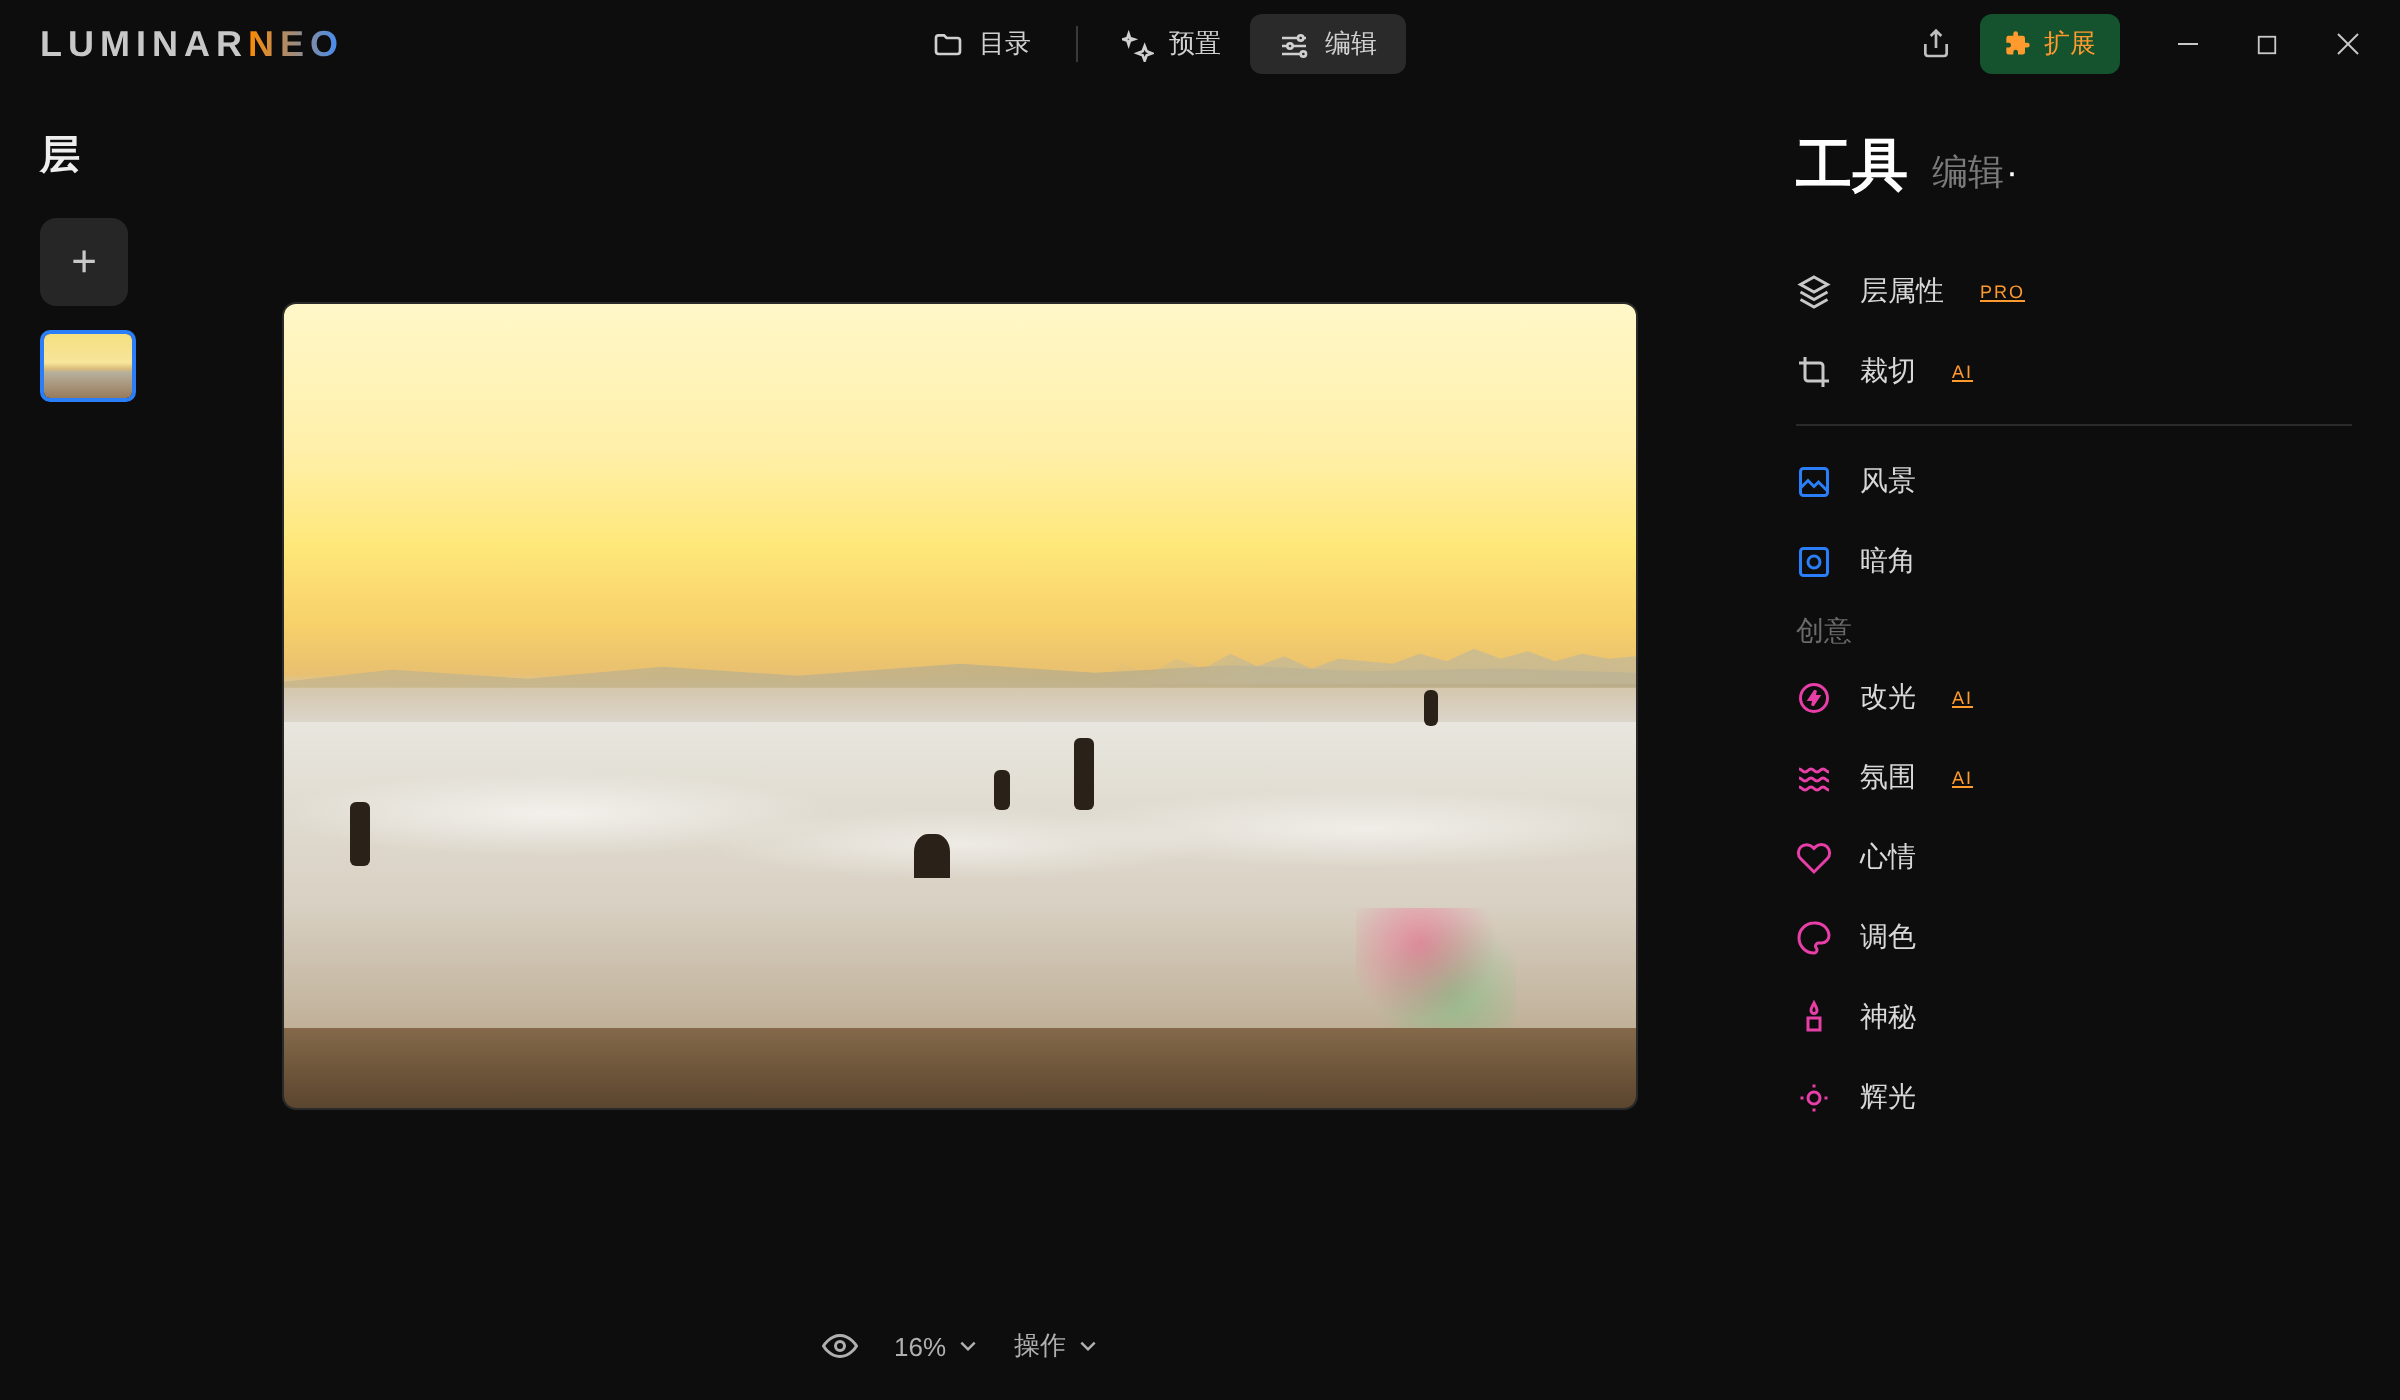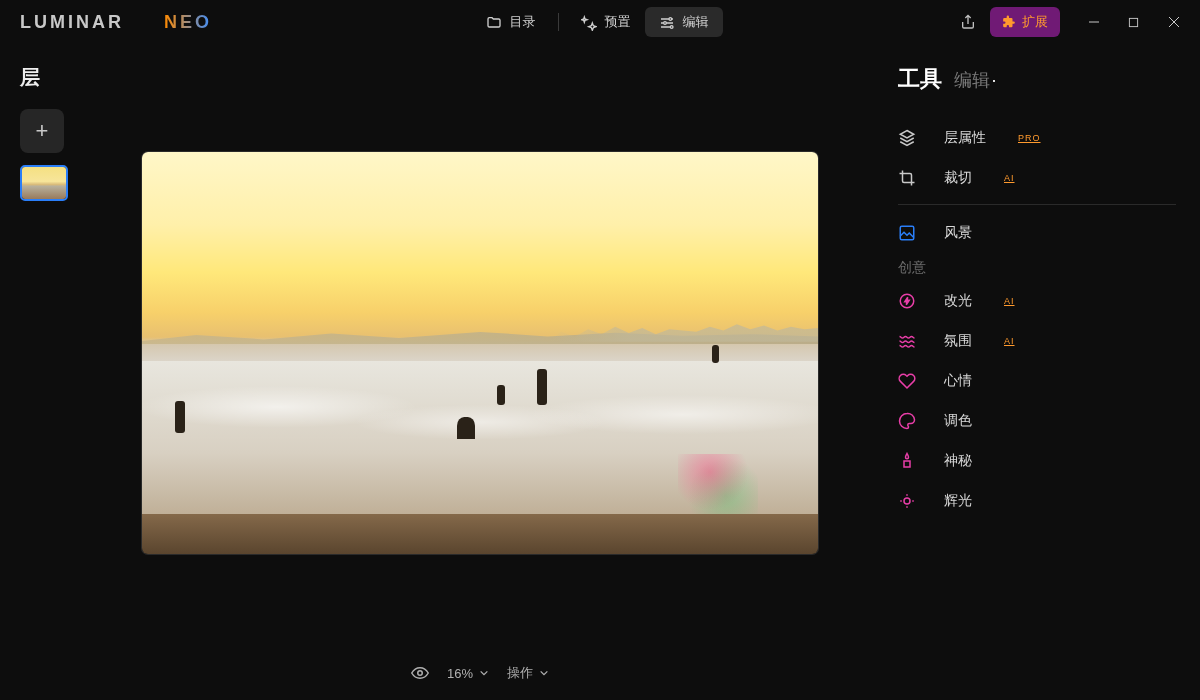--- a/index.html
+++ b/index.html
@@ -15,37 +15,37 @@
   
   .titlebar {
     display: flex; align-items: center; justify-content: space-between;
     height: 44px; padding: 0 8px 0 20px;
   }
   .logo { display: flex; align-items: center; gap: 0; font-weight: 600; letter-spacing: 3px; font-size: 18px; }
   .logo .lum { color: #c8c8c8; }
   .logo .neo {
     background: linear-gradient(90deg, #ff8a00, #3a8dff);
     -webkit-background-clip: text; background-clip: text;
-    -webkit-text-fill-color: transparent; color: transparent; margin-left: 40px;
+    -webkit-text-fill-color: transparent; color: transparent;
   }
 
   .topnav { display: flex; align-items: center; gap: 0; margin-left: 30px;}
   .topnav-item {
     display: flex; align-items: flex-end; gap: 8px;
     padding: 6px 14px; border-radius: 6px;
     font-size: 13px; color: #d0d0d0; cursor: pointer;
   }
   .topnav-item.active { background: #2a2a2a; }
   .topnav-sep { width: 1px; height: 18px; background: #3a3a3a; margin: 0 8px; }
 
   .titlebar-right { display: flex; align-items: center; gap: 6px; }
   .share-btn { padding: 6px 8px; color: #c0c0c0; cursor: pointer; }
   .ext-btn {
     display: flex; align-items: center; gap: 6px;
-    background: #701a75; border-radius: 6px; padding: 6px 12px;
+    background: #14532d; border-radius: 6px; padding: 6px 12px;
     color: #ff9a2e; font-size: 13px; cursor: pointer;
   }
   .winctrl { display: flex; align-items: center; gap: 4px; margin-left: 10px; }
   .winctrl-btn {
     width: 36px; height: 28px; display: flex; align-items: center; justify-content: center;
     color: #c8c8c8; cursor: pointer;
   }
 
   
   .main { display: flex; height: calc(100% - 44px); }
@@ -120,26 +120,26 @@
     display: flex; align-items: center; justify-content: center; gap: 18px;
     font-size: 13px; color: #b0b0b0;
   }
   .eye-btn, .zoom-val, .ops-dd { display: flex; align-items: center; gap: 6px; cursor: pointer; }
 
   
   .right { width: 330px; padding: 20px 24px 0 28px; border-left: 0; overflow-y: auto; }
   .right::-webkit-scrollbar { width: 6px; }
   .right::-webkit-scrollbar-thumb { background: #2a2a2a; border-radius: 3px; }
   .right-tabs { display: flex; align-items: baseline; gap: 12px; margin-bottom: 24px; }
-  .rt-main { font-size: 22px; font-weight: 700; color: #fff; }
+  .rt-main { font-size: 28px; font-weight: 700; color: #fff; }
   .rt-sub { font-size: 18px; color: #7a7a7a; position: relative; cursor: pointer;}
   .rt-dot { color: #fff; margin-left: 1px; }
 
   .tool-row {
-    display: flex; align-items: center; gap: 28px;
+    display: flex; align-items: center; gap: 14px;
     padding: 11px 0; cursor: pointer; position: relative;
   }
   .tool-icon { width: 18px; height: 18px; display: flex; align-items: center; justify-content: center; color: #c8c8c8; }
   .tool-label { font-size: 14px; color: #d8d8d8; }
   .tool-tag { font-size: 9px; margin-left: 4px; letter-spacing: 1px; text-decoration: underline;}
   .tag-pro { color: #ff9a2e; }
   .tag-ai { color: #ff9a2e; }
 
   .tool-sep { height: 1px; background: #2a2a2a; margin: 6px 0 8px 0; }
   .tool-icon.blue { color: #2a7ef8; }
@@ -315,20 +315,29 @@
     <div class="tool-row">
       <span class="tool-icon blue">
         <svg width="18" height="18" viewBox="0 0 24 24" fill="none" stroke="currentColor" stroke-width="2">
             <rect x="3" y="3" width="18" height="18" rx="2"></rect>
             <path d="M3 16l5-5 4 4 3-3 6 6"></path>
           </svg>
       </span>
       <span class="tool-label">风景</span>
     </div>
 
+    <div class="tool-row">
+      <span class="tool-icon blue">
+        <svg width="18" height="18" viewBox="0 0 24 24" fill="none" stroke="currentColor" stroke-width="2">
+            <rect x="3" y="3" width="18" height="18" rx="2"></rect>
+            <circle cx="12" cy="12" r="4"></circle>
+          </svg>
+      </span>
+      <span class="tool-label">暗角</span>
+    </div>
 
     <div class="section-label">创意</div>
 
     <div class="tool-row">
       <span class="tool-icon pink">
         <svg width="18" height="18" viewBox="0 0 24 24" fill="none" stroke="currentColor" stroke-width="2">
             <circle cx="12" cy="12" r="9"></circle>
             <path d="M13 7l-4 6h3l-1 4 4-6h-3l1-4z"></path>
           </svg>
       </span>

